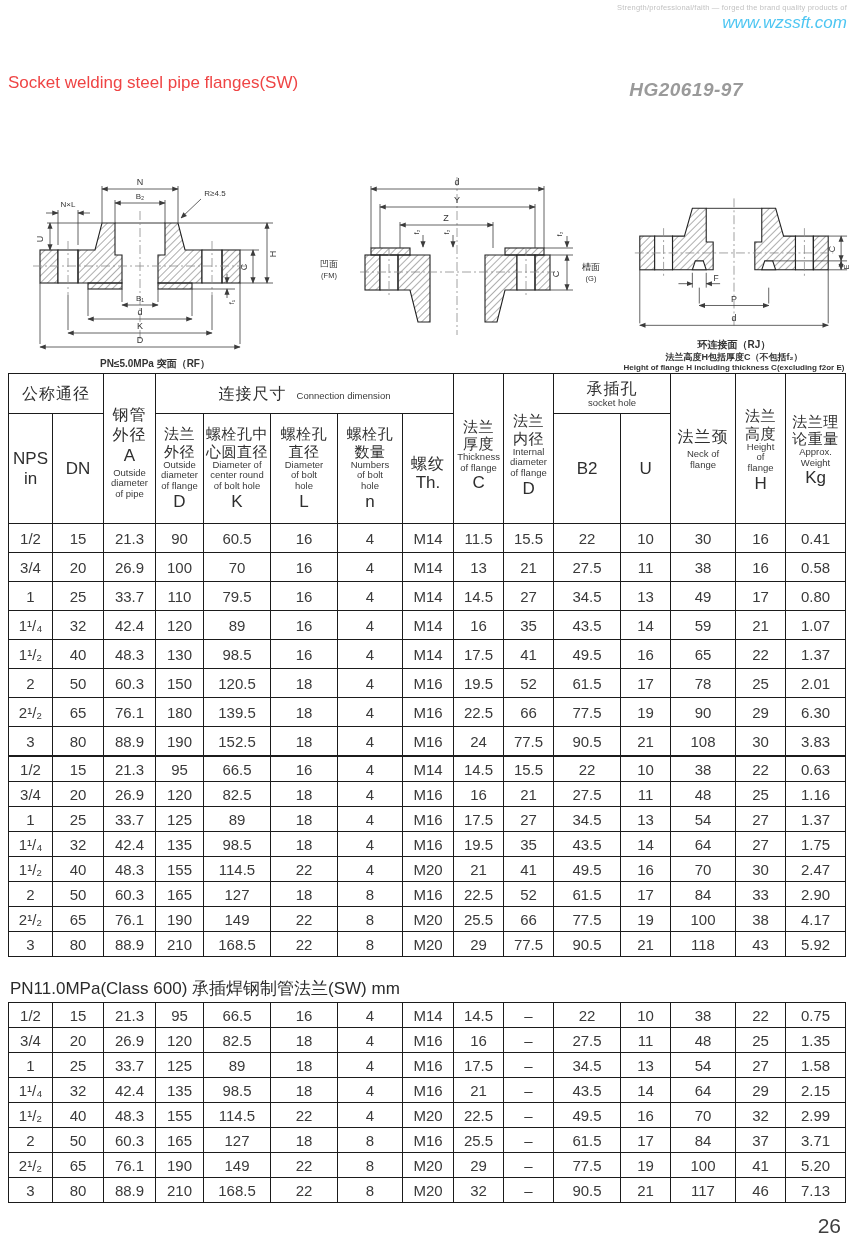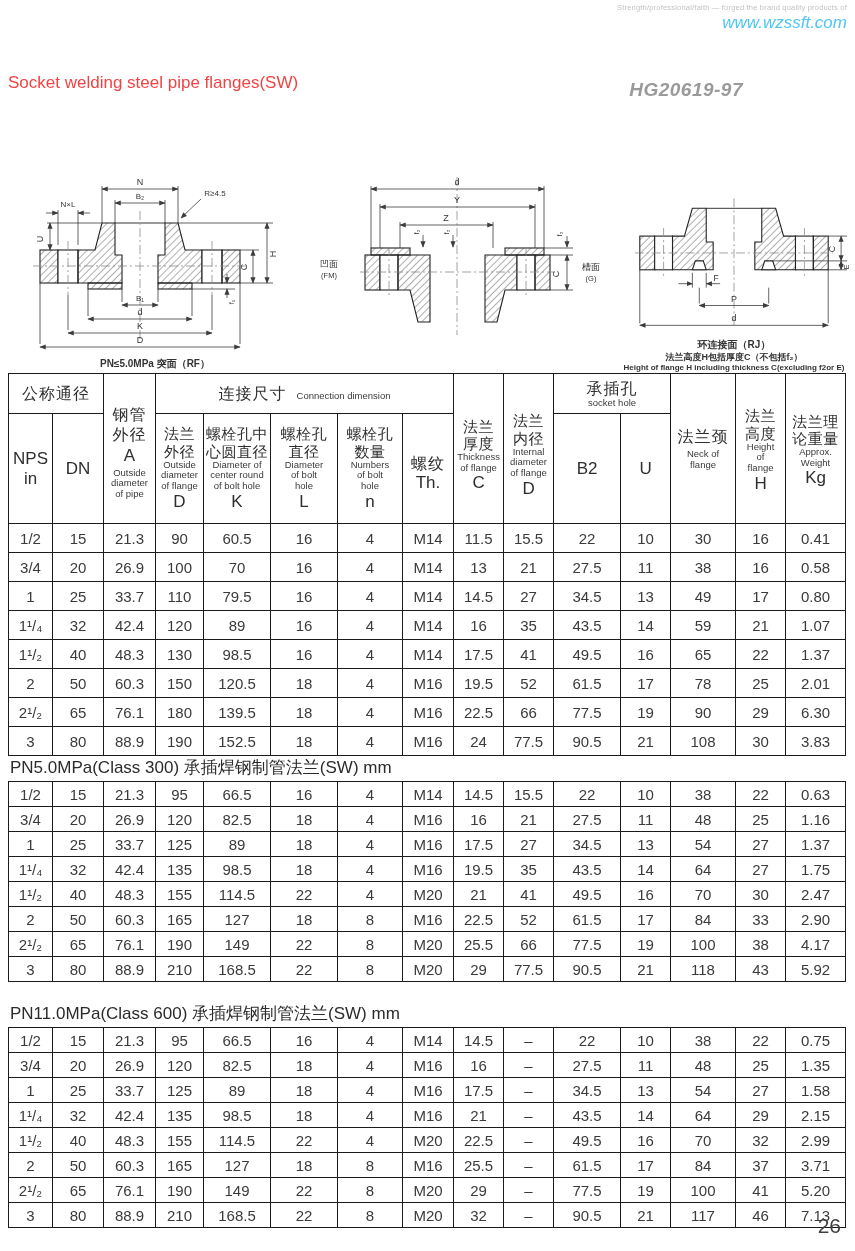--- a/index.html
+++ b/index.html
@@ -528,21 +528,20 @@
             <td>77.5</td>
             <td>90.5</td>
             <td>21</td>
             <td>108</td>
             <td>30</td>
             <td>3.83</td>
           </tr>
         </tbody>
     </table>
 
-    <div class="sec-title">PN5.0MPa(Class 300) 承插焊钢制管法兰(SW)  mm</div>
 
     <table class="t-s2">
       <colgroup>
         <col style="width:44px">
           <col style="width:51px">
           <col style="width:52px">
           <col style="width:48px">
         <col style="width:67px">
           <col style="width:67px">
           <col style="width:65px">

